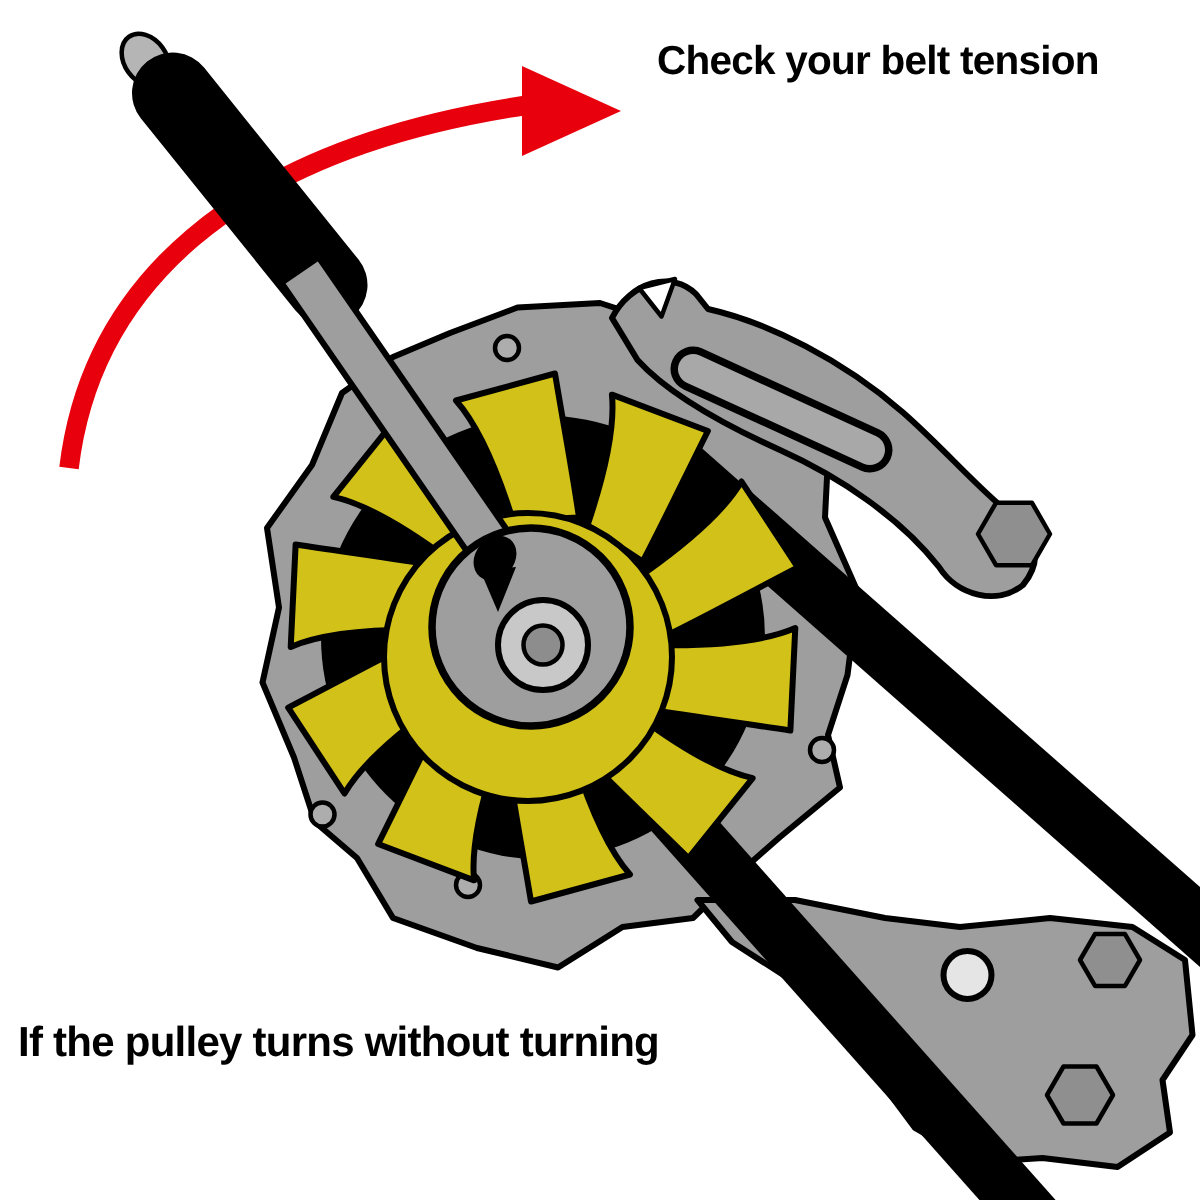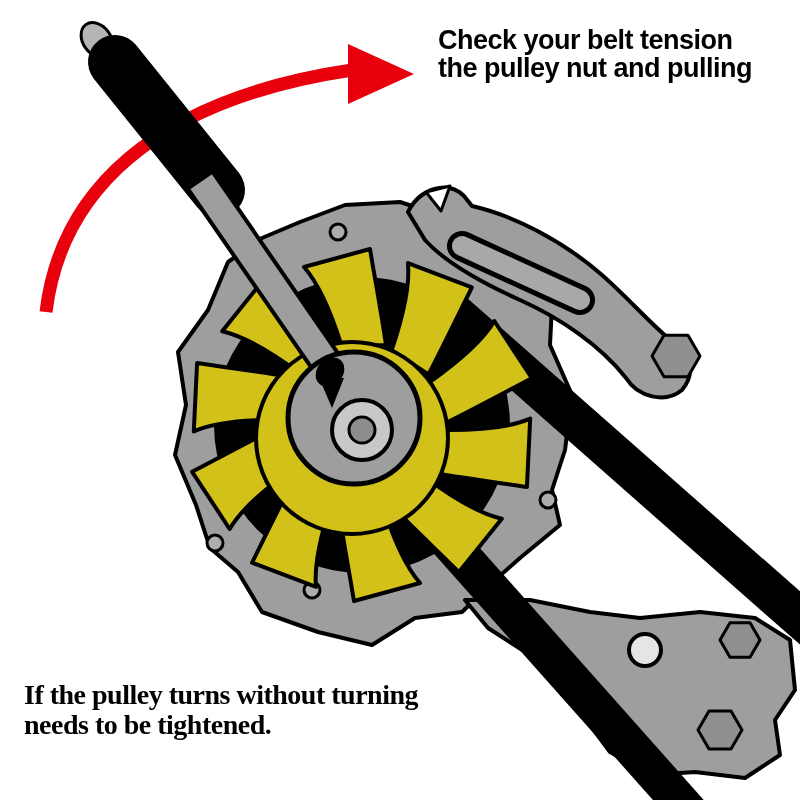--- a/index.html
+++ b/index.html
@@ -2,21 +2,21 @@
 <html><head>
 <meta charset="utf-8">
 <style>
   html,body{margin:0;padding:0;}
   body{width:800px;height:800px;background:#fff;overflow:hidden;
        font-family:"Liberation Sans", sans-serif;}
   .stage{position:relative;width:728px;height:800px;}
   .stage svg{position:absolute;left:0;top:0;}
   .caption{position:absolute;color:#000;font-weight:bold;letter-spacing:-0.5px;}
   .caption-top{left:438px;top:26px;font-size:27px;line-height:1.04;}
-  .caption-bottom{left:24px;top:680px;font-size:28px;line-height:1.06;font-family:Liberation Serif, serif;}
+  .caption-bottom{left:12px;top:680px;font-size:28px;line-height:1.06;}
   .caption div{white-space:nowrap;}
 </style>
 </head>
 <body>
 
 <div class="stage">
 
   <svg width="800" height="800" viewBox="0 0 800 800">
 
     <defs>
@@ -90,21 +90,19 @@
       <circle cx="362" cy="430" r="13" stroke="#000" stroke-width="3" fill="#8d8d8d"></circle>
       <g fill="#000000">
         <ellipse cx="330" cy="372" rx="13" ry="16" transform="rotate(40 330 372)"></ellipse>
         <polygon points="320,380 344,378 332,408"></polygon>
       </g>
     </g>
   </svg>
 
   <div class="caption caption-top">
     <div>Check your belt tension</div>
-    <div>the pulley nut and pulling</div>
   </div>
 
   <div class="caption caption-bottom">
     <div>If the pulley turns without turning</div>
-    <div>needs to be tightened.</div>
   </div>
 
 </div>
 
 </body></html>

